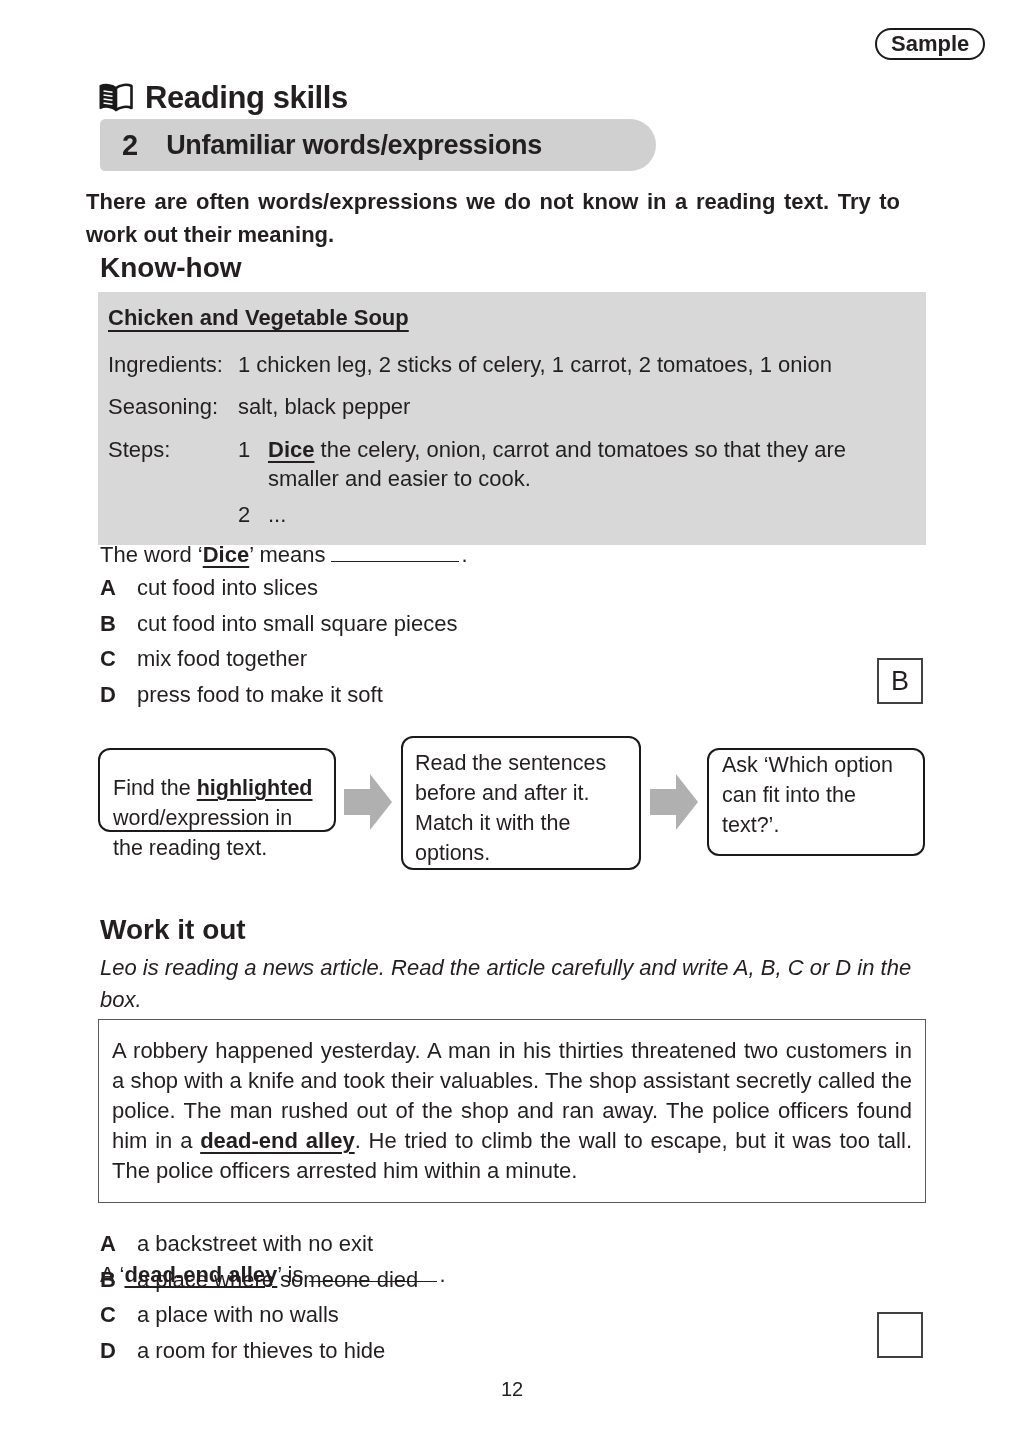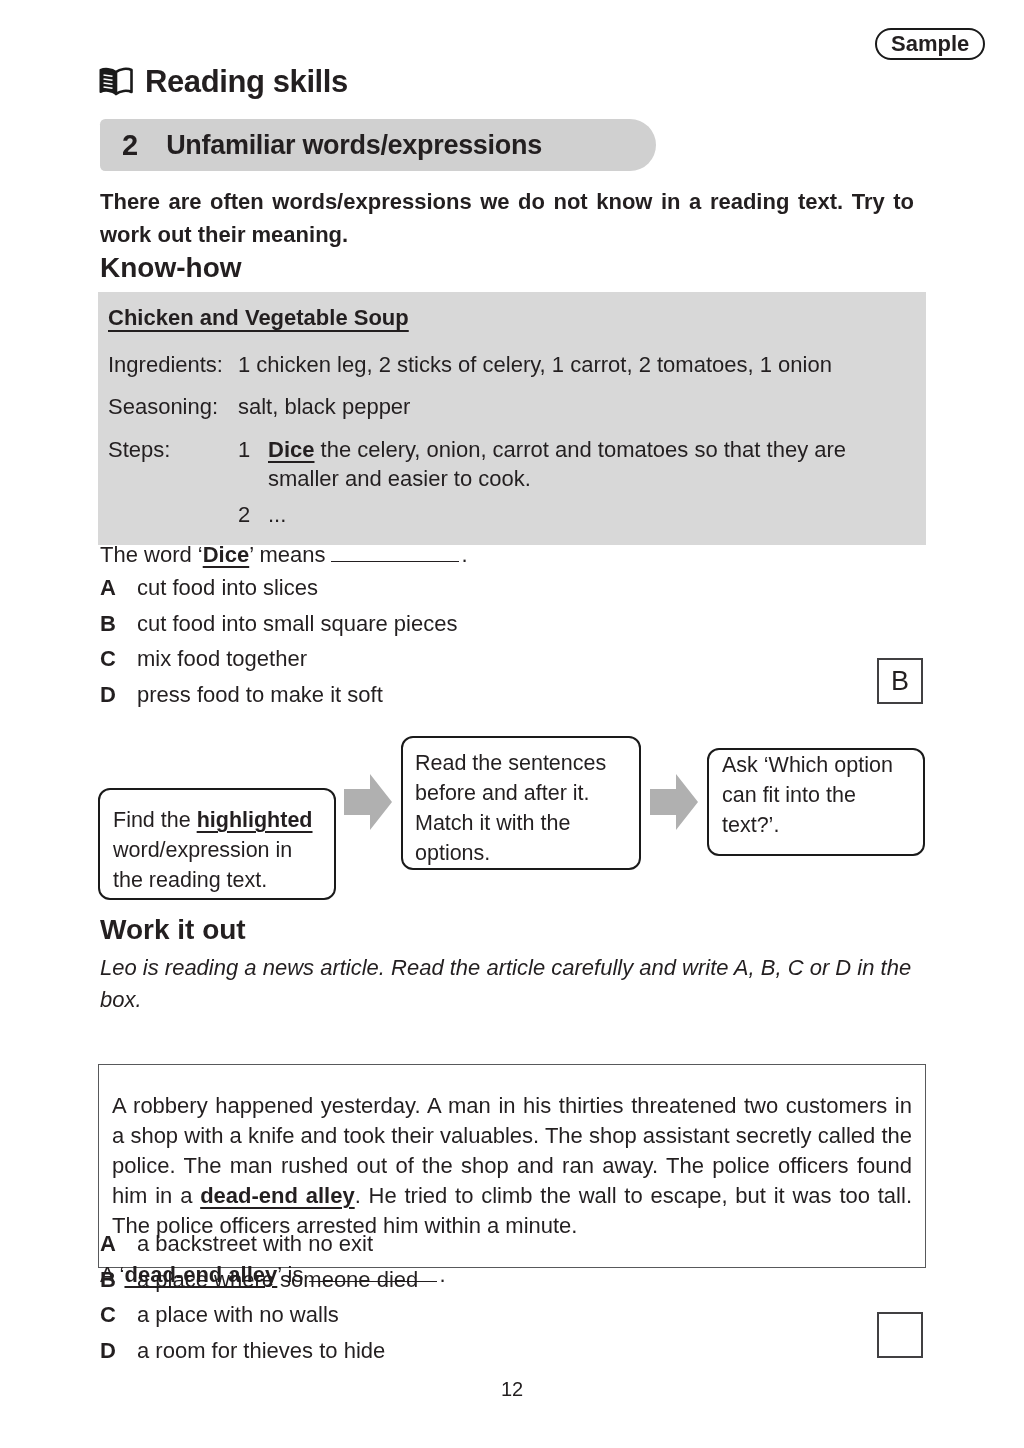--- a/index.html
+++ b/index.html
@@ -16,36 +16,36 @@
   
   .sample-badge {
     position:absolute; left:875px; top:28px;
     min-width:94px; height:32px; padding:0 14px;
     border:2.5px solid #1a1a1a; border-radius:17px;
     display:flex; align-items:center; justify-content:center;
     font-size:22px; font-weight:bold;
   }
 
   
-  .main-title { position:absolute; left:98px; top:64px; display:flex; align-items:center; gap:11px; }
+  .main-title { position:absolute; left:98px; top:80px; display:flex; align-items:center; gap:11px; }
   .main-title .txt { font-size:31px; font-weight:bold; letter-spacing:-0.4px; }
   .book-icon { display:flex; }
 
   
   .section-pill {
     position:absolute; left:100px; top:119px; width:556px; height:52px;
     background:#d0d0d0; border-radius:6px 30px 30px 6px;
     display:flex; align-items:center;
   }
   .section-num { font-size:29px; font-weight:bold; margin-left:22px; }
   .section-title { font-size:27px; font-weight:bold; margin-left:28px; letter-spacing:-0.3px; }
 
   
   .intro {
-    position:absolute; left:100px; top:185px; width:814px;
+    position:absolute; left:86px; top:185px; width:814px;
     font-size:22px; font-weight:bold; line-height:33px; text-align:justify;
   }
 
   .subhead { position:absolute; left:100px; font-size:28px; font-weight:bold; }
   #knowhow-heading { top:252px; }
   #workitout-heading { top:914px; }
 
   
   .recipe {
     position:absolute; left:98px; top:292px; width:828px;
@@ -91,36 +91,36 @@
     font-size:27px;
   }
   #answer1 { top:658px; }
   #answer2 { top:1312px; }
 
   
   .flow-box {
     position:absolute; border:2.5px solid #1a1a1a; border-radius:12px;
     padding:10px 13px; font-size:21.5px; line-height:30px;
   }
-  #flow1 { left:98px;  top:748px; width:238px; height:112px; padding-top:15px;margin-top:40px; }
+  #flow1 { left:98px;  top:748px; width:238px; height:84px; padding-top:23px; }
   #flow2 { left:401px; top:736px; width:240px; height:134px;padding-left:12px; }
   #flow3 { left:707px; top:748px; width:218px; height:108px; padding-top:0; }
   .flow-arrow { position:absolute; }
   #arrow1 { left:344px; top:774px; }
   #arrow2 { left:650px; top:774px; }
 
   
   .instruction {
     position:absolute; left:100px; top:952px; width:816px;
     font-size:22px; font-style:italic; line-height:32px;
   }
   .article {
-    position:absolute; left:98px; top:1064px; width:828px;
+    position:absolute; left:98px; top:1019px; width:828px;
     border:1.5px solid #58595b; background:#fff;
-    padding:26px 13px; font-size:22px; line-height:30px; text-align:justify;
+    padding:16px 13px; font-size:22px; line-height:30px; text-align:justify;
   }
 
   .page-num {
     position:absolute; left:0; top:1378px; width:1024px;
     text-align:center; font-size:20px;
   }
 </style>
 </head>
 <body>
 

